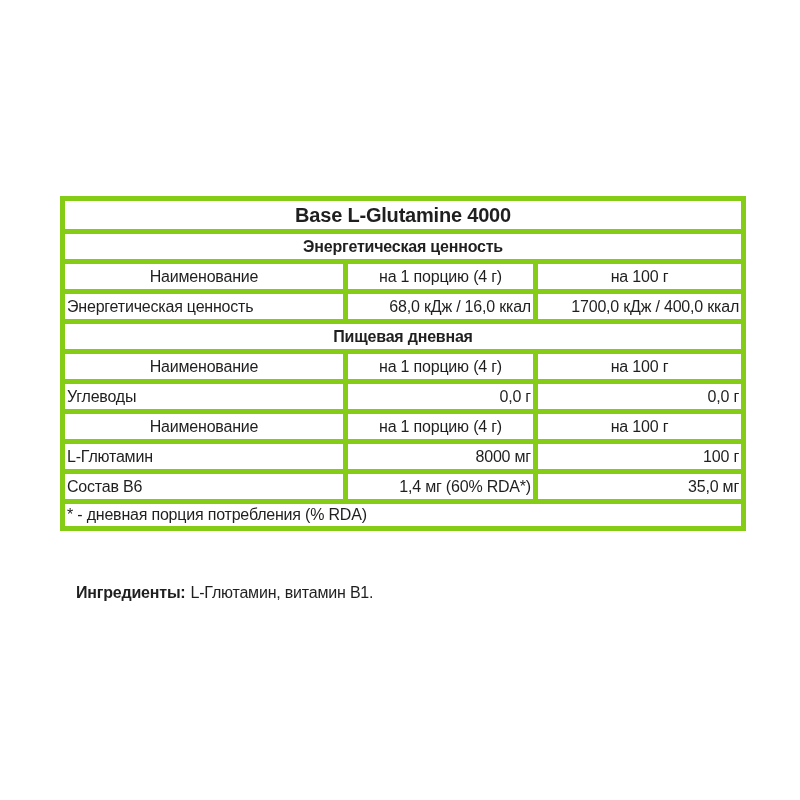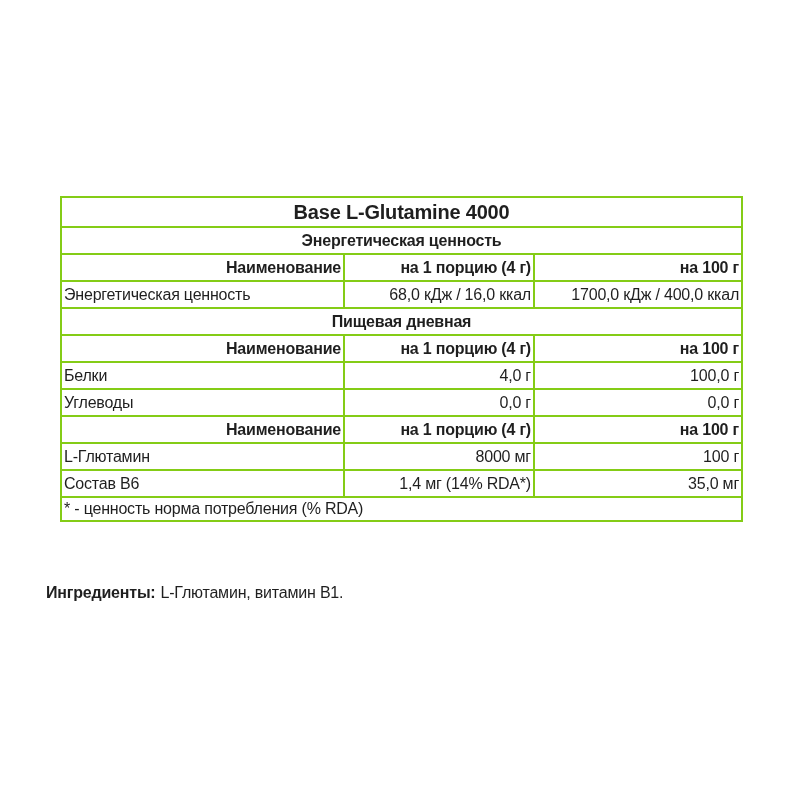--- a/index.html
+++ b/index.html
@@ -18,21 +18,21 @@
   }
   table.nutrition {
     position: absolute;
     left: 60px;
     top: 196px;
     width: 681px;
     border-collapse: collapse;
     table-layout: fixed;
   }
   table.nutrition td {
-    border: 2px solid #84cc16;
+    border: 5px solid #84cc16;
     font-size: 16px;
     line-height: 1.1;
     padding: 1px 2px;
     height: 23px;
     letter-spacing: -0.2px;
     vertical-align: middle;
     overflow: hidden;
     white-space: nowrap;
     margin-top: 34px;
   }
@@ -40,32 +40,32 @@
     font-size: 20px;
     font-weight: bold;
     text-align: center;
     height: 26px;
   }
   tr.section-row td {
     font-weight: bold;
     text-align: center;
   }
   tr.head-row td {
-    font-weight: bold;
-    text-align: right;
+    font-weight: normal;
+    text-align: center;
   }
   td.val {
     text-align: right;
   }
   tr.footnote-row td {
     height: 20px;
   }
   .ingredients {
     position: absolute;
-    left: 46px;
+    left: 76px;
     top: 584px;
     margin: 0;
     font-size: 16px;
     letter-spacing: -0.2px;
   }
   .ingredients .lbl {
     font-weight: bold;
   }
   .ingredients .txt {
     margin-left: 5px;
@@ -108,25 +108,20 @@
     <tr class="section-row">
       <td colspan="3">Пищевая дневная</td>
     </tr>
 
     <tr class="head-row">
       <td>Наименование</td>
       <td>на 1 порцию (4 г)</td>
       <td>на 100 г</td>
     </tr>
 
-    <tr>
-      <td>Белки</td>
-      <td class="val">4,0 г</td>
-      <td class="val">100,0 г</td>
-    </tr>
 
     <tr>
       <td>Углеводы</td>
       <td class="val">0,0 г</td>
       <td class="val">0,0 г</td>
     </tr>
 
 
 
     <tr class="head-row">
@@ -136,26 +131,26 @@
     </tr>
 
     <tr>
       <td>L-Глютамин</td>
       <td class="val">8000 мг</td>
       <td class="val">100 г</td>
     </tr>
 
     <tr>
       <td>Состав В6</td>
-      <td class="val">1,4 мг (14% RDA*)</td>
+      <td class="val">1,4 мг (60% RDA*)</td>
       <td class="val">35,0 мг</td>
     </tr>
 
     <tr class="footnote-row">
-      <td colspan="3">* - ценность норма потребления (% RDA)</td>
+      <td colspan="3">* - дневная порция потребления (% RDA)</td>
     </tr>
   </tbody>
     </table>
 
   <p class="ingredients">
     <span class="lbl">Ингредиенты:</span><span class="txt">L-Глютамин, витамин В1.</span>
   </p>
 
 </div>
 

